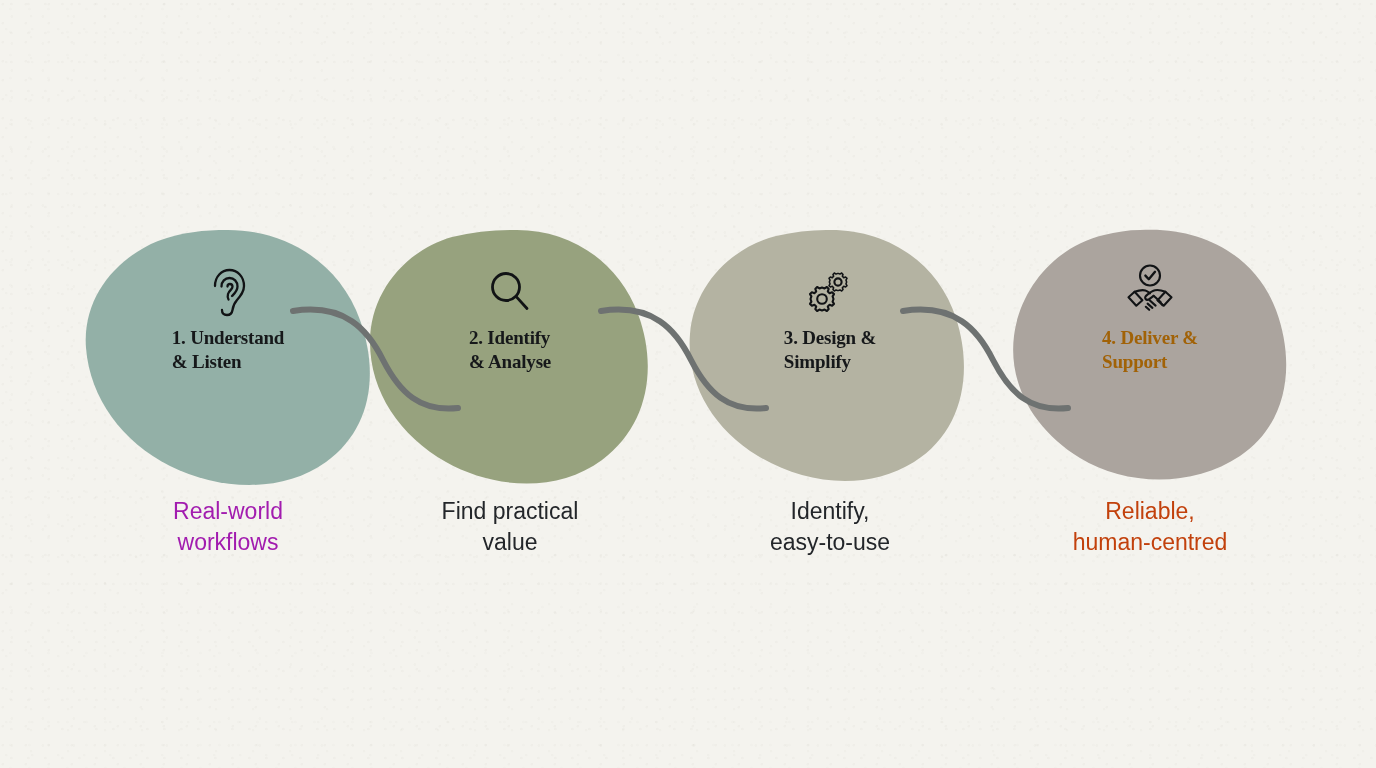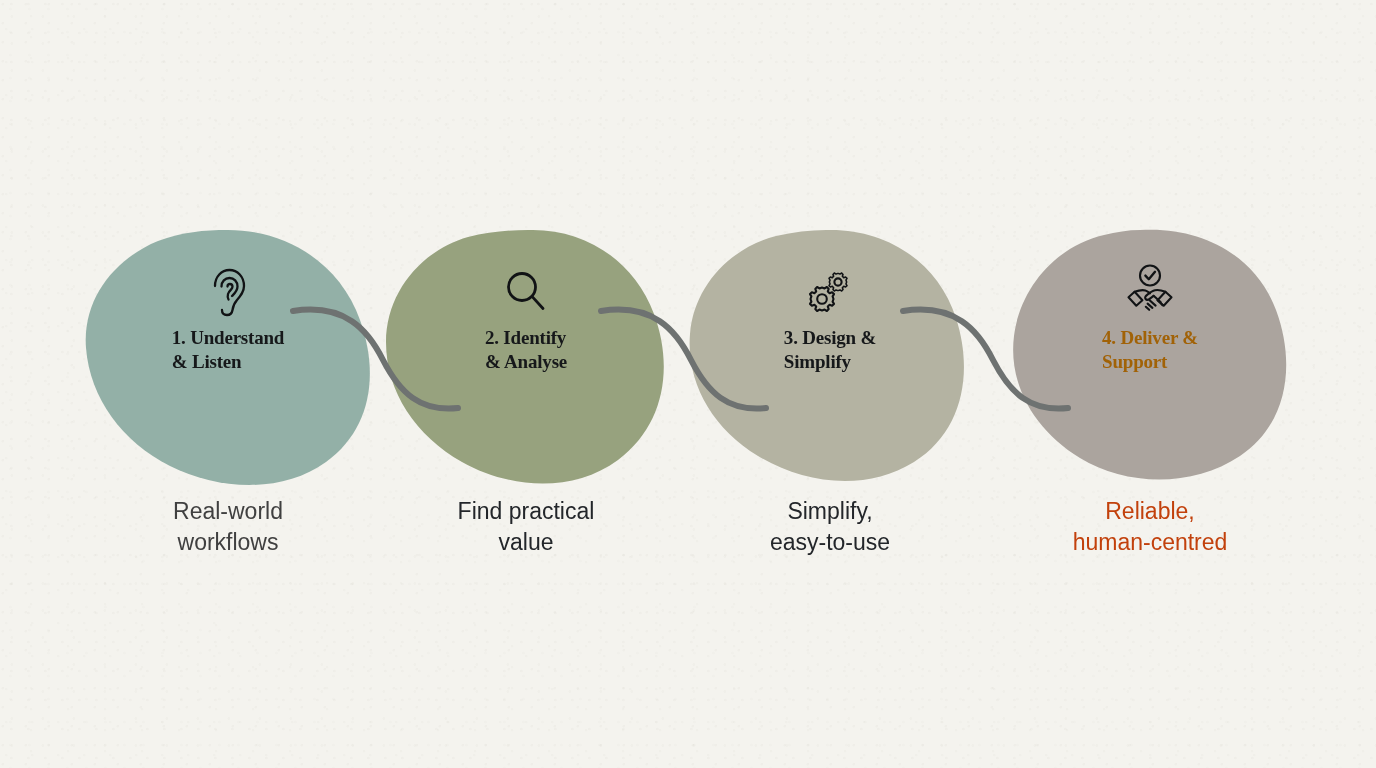--- a/index.html
+++ b/index.html
@@ -50,21 +50,21 @@
     pointer-events: none;
   }
 
   
   .step {
     position: absolute;
     width: 300px;
     top: 228px;
   }
   .step-1 { left: 78px; }
-  .step-2 { left: 376px; }
+  .step-2 { left: 360px; }
   .step-3 { left: 680px; }
   .step-4 { left: 1000px; }
 
   .blob-wrap {
     position: relative;
     width: 300px;
     height: 258px;
   }
 
   .blob {
@@ -153,21 +153,21 @@
           <svg width="44" height="50" viewBox="0 0 44 50" fill="none" stroke="#111315" stroke-width="2.3" stroke-linecap="round" stroke-linejoin="round">
             <path d="M9,19 C9,9.5 15.5,3 23.5,3 C31.5,3 38,9.5 38,19 C38,25 34.5,29 31,33 C28,36.5 27,39 26.5,43 C26,46.5 23.5,48 21,48 C18,48 16,46 16,43"></path>
             <path d="M15.5,19.5 C15.5,14.5 19,11 23.5,11 C28,11 31.5,14.5 31.5,19.5 C31.5,24 28.5,26.5 26,29"></path>
             <path d="M21.5,19.5 C21.5,18 22.5,17 24,17 C25.5,17 26.5,18.2 26.5,19.8 C26.5,22.5 23,23.5 22,27 C21.4,29.2 21.6,31 22.5,32.5"></path>
           </svg>
         </div>
         <div class="step-title" style="color: rgb(22, 24, 26);">1. Understand
 &amp; Listen</div>
       </div>
     </div>
-    <div class="step-caption" style="color: #404040;">Real-world
+    <div class="step-caption" style="color: #a21caf;">Real-world
 workflows</div>
   </div>
 
   <div class="step step-2">
     <div class="blob-wrap">
       <div class="blob">
         <svg viewBox="0 0 300 258" preserveAspectRatio="none">
           <path d="M152,2 C208,0 258,32 278,86 C298,140 288,198 242,232 C196,266 132,260 86,234 C40,208 10,164 10,114 C10,64 46,22 92,9 C112,4 132,2 152,2 Z" fill="#97a27e"></path>
         </svg>
       </div>
@@ -205,21 +205,21 @@
             <g transform="translate(17,31)">
               <path d="M0,-11.5 L2.6,-10.6 L4.9,-12 L6.7,-10.1 L5.8,-7.6 L7.6,-5.8 L10.1,-6.7 L12,-4.9 L10.6,-2.6 L11.5,0 L10.6,2.6 L12,4.9 L10.1,6.7 L7.6,5.8 L5.8,7.6 L6.7,10.1 L4.9,12 L2.6,10.6 L0,11.5 L-2.6,10.6 L-4.9,12 L-6.7,10.1 L-5.8,7.6 L-7.6,5.8 L-10.1,6.7 L-12,4.9 L-10.6,2.6 L-11.5,0 L-10.6,-2.6 L-12,-4.9 L-10.1,-6.7 L-7.6,-5.8 L-5.8,-7.6 L-6.7,-10.1 L-4.9,-12 L-2.6,-10.6 Z" transform="scale(1)"></path>
               <circle cx="0" cy="0" r="4.8"></circle>
             </g>
           </svg>
         </div>
         <div class="step-title" style="color: rgb(22, 24, 26);">3. Design &amp;
 Simplify</div>
       </div>
     </div>
-    <div class="step-caption" style="color: rgb(35, 38, 42);">Simplify,
+    <div class="step-caption" style="color: rgb(35, 38, 42);">Identify,
 easy-to-use</div>
   </div>
 
   <div class="step step-4">
     <div class="blob-wrap">
       <div class="blob">
         <svg viewBox="0 0 300 258" preserveAspectRatio="none">
           <path d="M140,2 C202,-2 256,28 276,82 C296,136 288,196 240,228 C192,260 126,258 80,230 C34,202 8,156 14,108 C20,60 56,18 104,7 C116,4 128,2 140,2 Z" fill="#aba49e"></path>
         </svg>
       </div>

